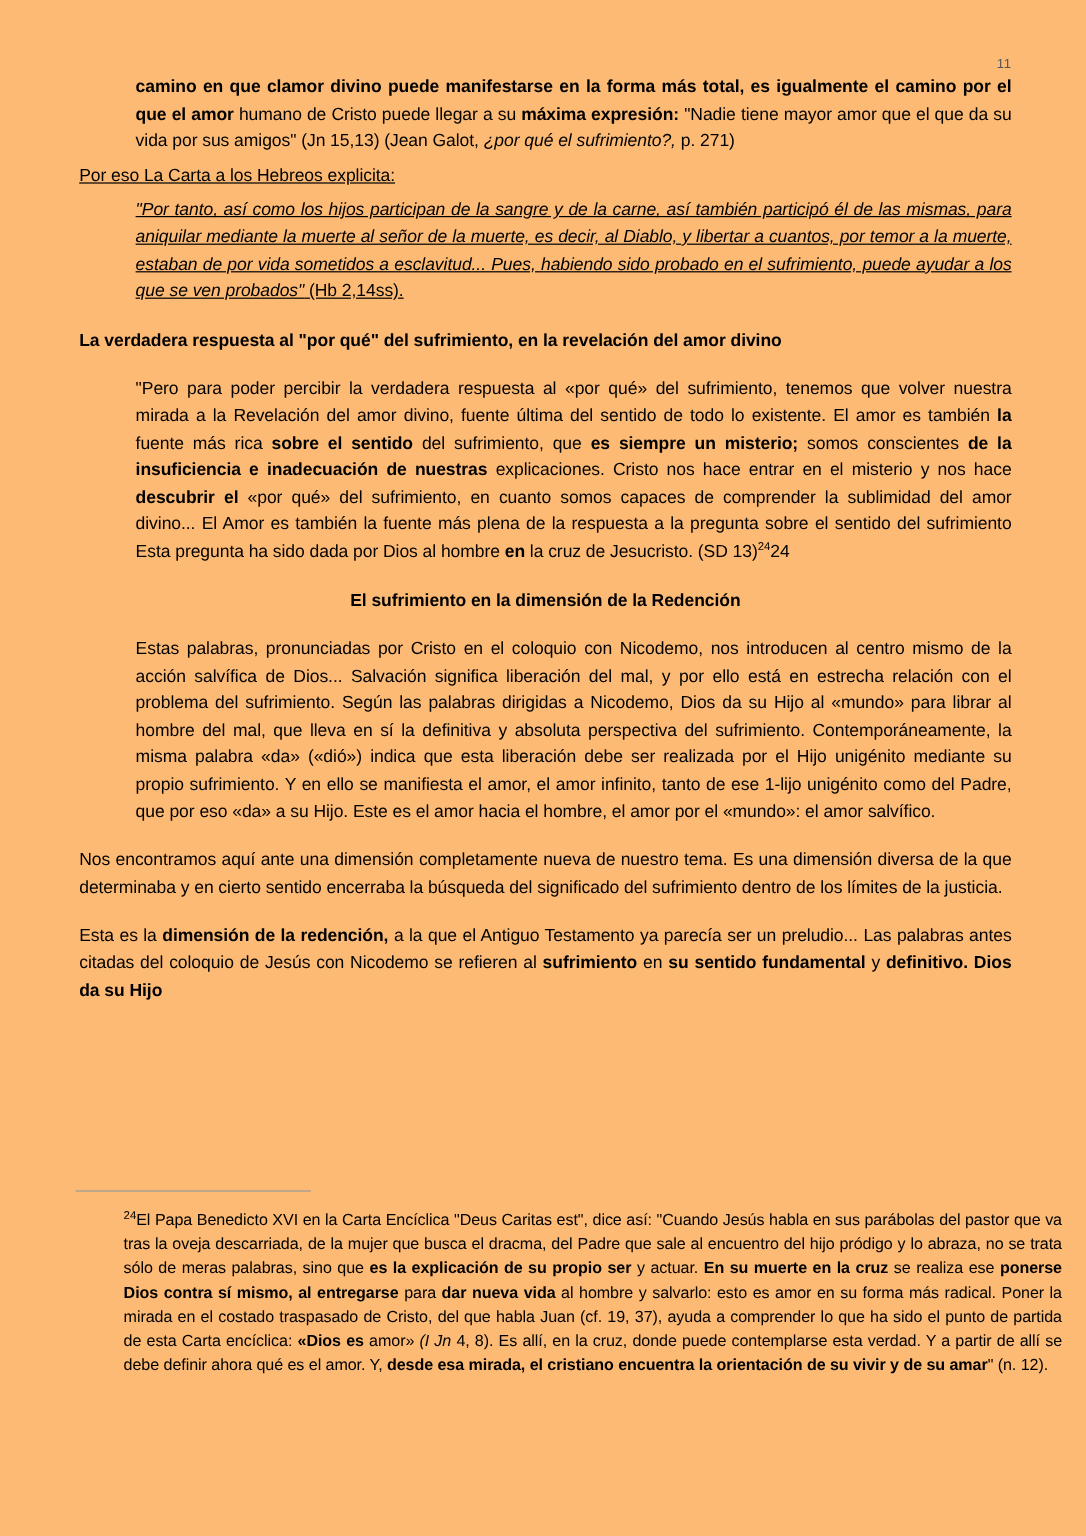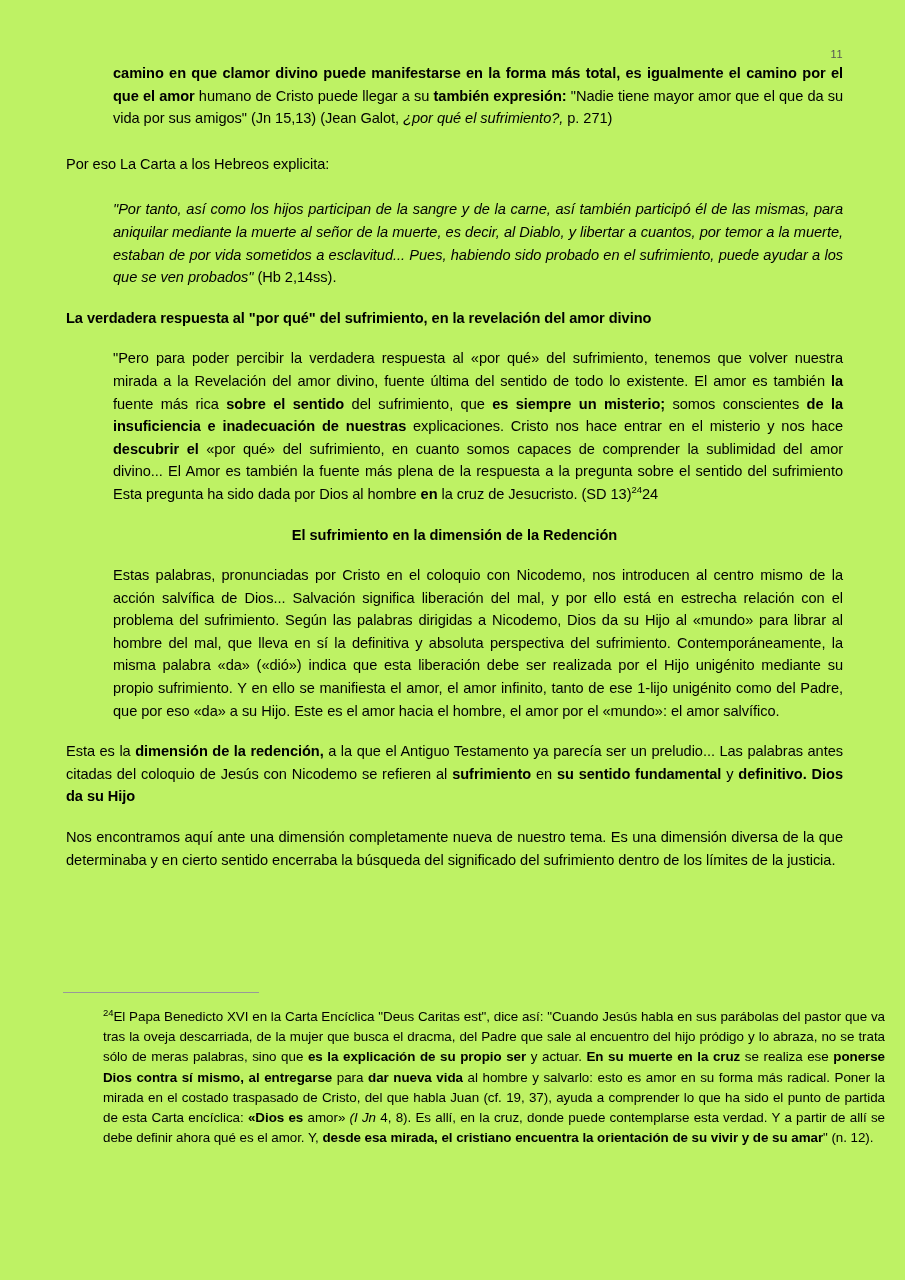--- a/index.html
+++ b/index.html
@@ -11,21 +11,21 @@
     width: 905px;
     height: 1280px;
     font-family: "Liberation Sans", sans-serif;
     color: #000000;
     position: relative;
     overflow: hidden;
   }
   .page {
     position: absolute;
     inset: 0;
-    background: #bef264;
+    background: #fdba74;
   }
   .page-number {
     position: absolute;
     top: 48px;
     left: 0;
     width: 843px;
     text-align: right;
     font-size: 11px;
     color: #555;
     letter-spacing: 0.5px;
@@ -61,21 +61,21 @@
     text-align: left;
     width: 777px;
   }
   .heading-sub {
     font-weight: bold;
     text-align: center;
     margin-left: 0px;
     width: 777px;
   }
   .flush { margin-left: 0; width: 777px; }
-  .gap-s { margin-top: 23px; }
+  .gap-s { margin-top: 6px; text-decoration: underline; }
   .gap-m { margin-top: 18px; }
   b, strong { font-weight: bold; }
   i, em { font-style: italic; }
   .nonitalic { font-style: normal; }
   sup {
     font-size: 9.5px;
     vertical-align: super;
     line-height: 0;
   }
   .footnote-area {
@@ -100,38 +100,38 @@
 </style>
 </head>
 <body>
 
 <div class="page">
 
   <div class="page-number">11</div>
 
   <div class="body-col">
 
-    <p class="lead-in"><b>camino en que clamor divino puede manifestarse en la forma más total, es igualmente el camino por el que el amor</b><span> humano de Cristo puede llegar a su </span><b>también expresión:</b><span> "Nadie tiene mayor amor que el que da su vida por sus amigos" (Jn 15,13) (Jean Galot, </span><i>¿por qué el sufrimiento?,</i><span> p. 271)</span></p>
+    <p class="lead-in"><b>camino en que clamor divino puede manifestarse en la forma más total, es igualmente el camino por el que el amor</b><span> humano de Cristo puede llegar a su </span><b>máxima expresión:</b><span> "Nadie tiene mayor amor que el que da su vida por sus amigos" (Jn 15,13) (Jean Galot, </span><i>¿por qué el sufrimiento?,</i><span> p. 271)</span></p>
 
     <p class="flush gap-s">Por eso La Carta a los Hebreos explicita:</p>
 
     <p class="quote gap-s"><i>"Por tanto, así como los hijos participan de la sangre y de la carne, así también participó él de las mismas, para aniquilar mediante la muerte al señor de la muerte, es decir, al Diablo, y libertar a cuantos, por temor a la muerte, estaban de por vida sometidos a esclavitud... Pues, habiendo sido probado en el sufrimiento, puede ayudar a los que se ven probados"</i><span class="nonitalic"> (Hb 2,14ss).</span></p>
 
     <p class="heading gap-m">La verdadera respuesta al "por qué" del sufrimiento, en la revelación del amor divino</p>
 
     <p class="quote-ni gap-m"><span> "Pero para poder percibir la verdadera respuesta al «por qué» del sufrimiento, tenemos que volver nuestra mirada a la Revelación del amor divino, fuente última del sentido de todo lo existente. El amor es también </span><b>la</b><span> fuente más rica </span><b>sobre el sentido</b><span> del sufrimiento, que </span><b>es siempre un misterio;</b><span> somos conscientes </span><b>de la insuficiencia e inadecuación de nuestras</b><span> explicaciones. Cristo nos hace entrar en el misterio y nos hace </span><b>descubrir el</b><span> «por qué» del sufrimiento, en cuanto somos capaces de comprender la sublimidad del amor divino... El Amor es también la fuente más plena de la respuesta a la pregunta sobre el sentido del sufrimiento Esta pregunta ha sido dada por Dios al hombre </span><b>en</b><span> la cruz de Jesucristo. (SD 13)</span><sup>24</sup><span>24</span></p>
 
     <p class="heading-sub gap-m">El sufrimiento en la dimensión de la Redención</p>
 
 
     <p class="quote-ni gap-m">Estas palabras, pronunciadas por Cristo en el coloquio con Nicodemo, nos introducen al centro mismo de la acción salvífica de Dios... Salvación significa liberación del mal, y por ello está en estrecha relación con el problema del sufrimiento. Según las palabras dirigidas a Nicodemo, Dios da su Hijo al «mundo» para librar al hombre del mal, que lleva en sí la definitiva y absoluta perspectiva del sufrimiento. Contemporáneamente, la misma palabra «da» («dió») indica que esta liberación debe ser realizada por el Hijo unigénito mediante su propio sufrimiento. Y en ello se manifiesta el amor, el amor infinito, tanto de ese 1-lijo unigénito como del Padre, que por eso «da» a su Hijo. Este es el amor hacia el hombre, el amor por el «mundo»: el amor salvífico.</p>
 
+    <p class="flush gap-m">Nos encontramos aquí ante una dimensión completamente nueva de nuestro tema. Es una dimensión diversa de la que determinaba y en cierto sentido encerraba la búsqueda del significado del sufrimiento dentro de los límites de la justicia.</p>
+
     <p class="flush gap-m"><span>Esta es la </span><b>dimensión de la redención,</b><span> a la que el Antiguo Testamento ya parecía ser un preludio... Las palabras antes citadas del coloquio de Jesús con Nicodemo se refieren al </span><b>sufrimiento</b><span> en </span><b>su sentido fundamental</b><span> y </span><b>definitivo. Dios da su Hijo</b></p>
-
-    <p class="flush gap-m">Nos encontramos aquí ante una dimensión completamente nueva de nuestro tema. Es una dimensión diversa de la que determinaba y en cierto sentido encerraba la búsqueda del significado del sufrimiento dentro de los límites de la justicia.</p>
 
   </div>
 
   <div class="footnote-area">
     <div class="fn-rule"></div>
     <p class="fn-text"><sup>24</sup><span>El Papa Benedicto XVI en la Carta Encíclica "Deus Caritas est", dice así: "Cuando Jesús habla en sus parábolas del pastor que va tras la oveja descarriada, de la mujer que busca el dracma, del Padre que sale al encuentro del hijo pródigo y lo abraza, no se trata sólo de meras palabras, sino que </span><b>es la explicación de su propio ser</b><span> y actuar. </span><b>En su muerte en la cruz</b><span> se realiza ese </span><b>ponerse Dios contra sí mismo, al entregarse</b><span> para </span><b>dar nueva vida</b><span> al hombre y salvarlo: esto es amor en su forma más radical. Poner la mirada en el costado traspasado de Cristo, del que habla Juan (cf. 19, 37), ayuda a comprender lo que ha sido el punto de partida de esta Carta encíclica: </span><b>«Dios es</b><span> amor» </span><i>(I Jn</i><span> 4, 8). Es allí, en la cruz, donde puede contemplarse esta verdad. Y a partir de allí se debe definir ahora qué es el amor. Y, </span><b>desde esa mirada, el cristiano encuentra la orientación de su vivir y de su amar</b><span>" (n. 12).</span></p>
   </div>
 
 </div>
 

